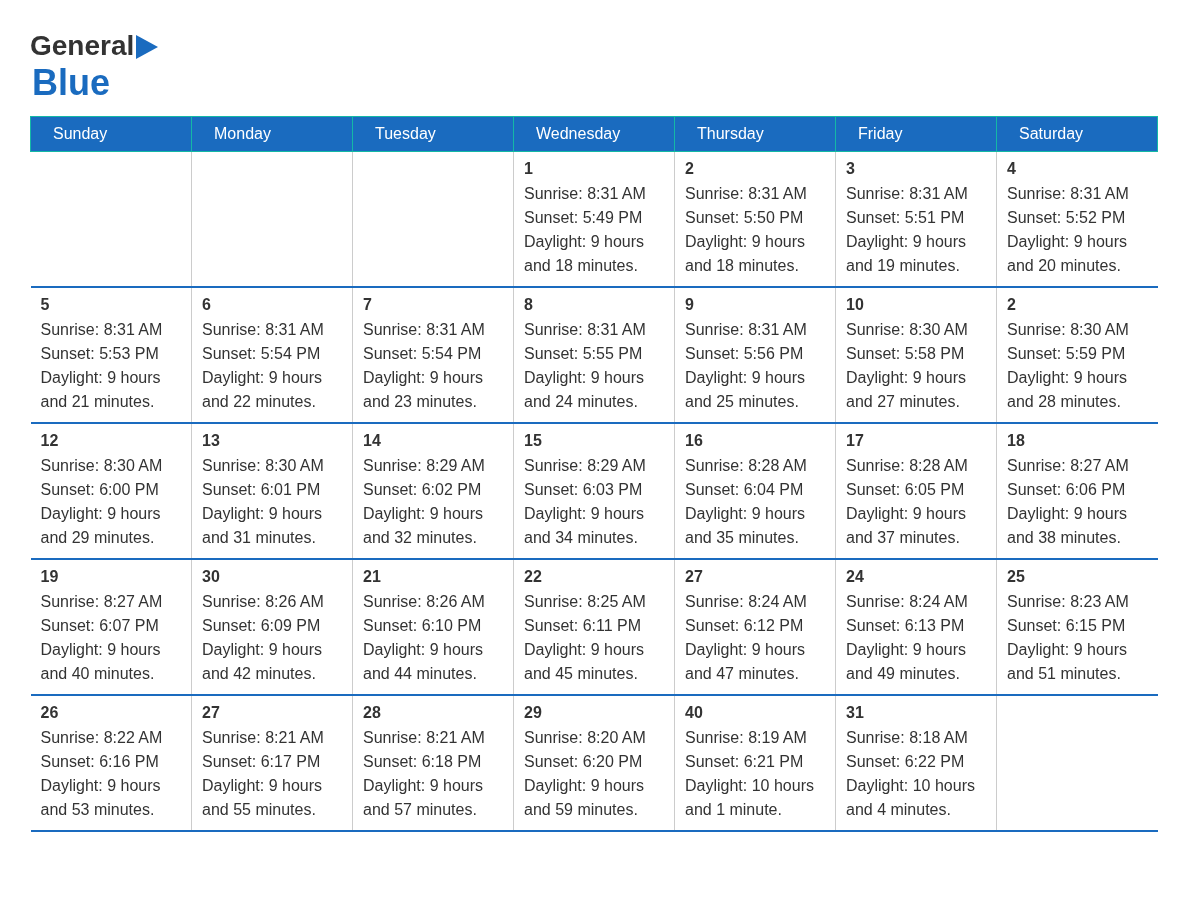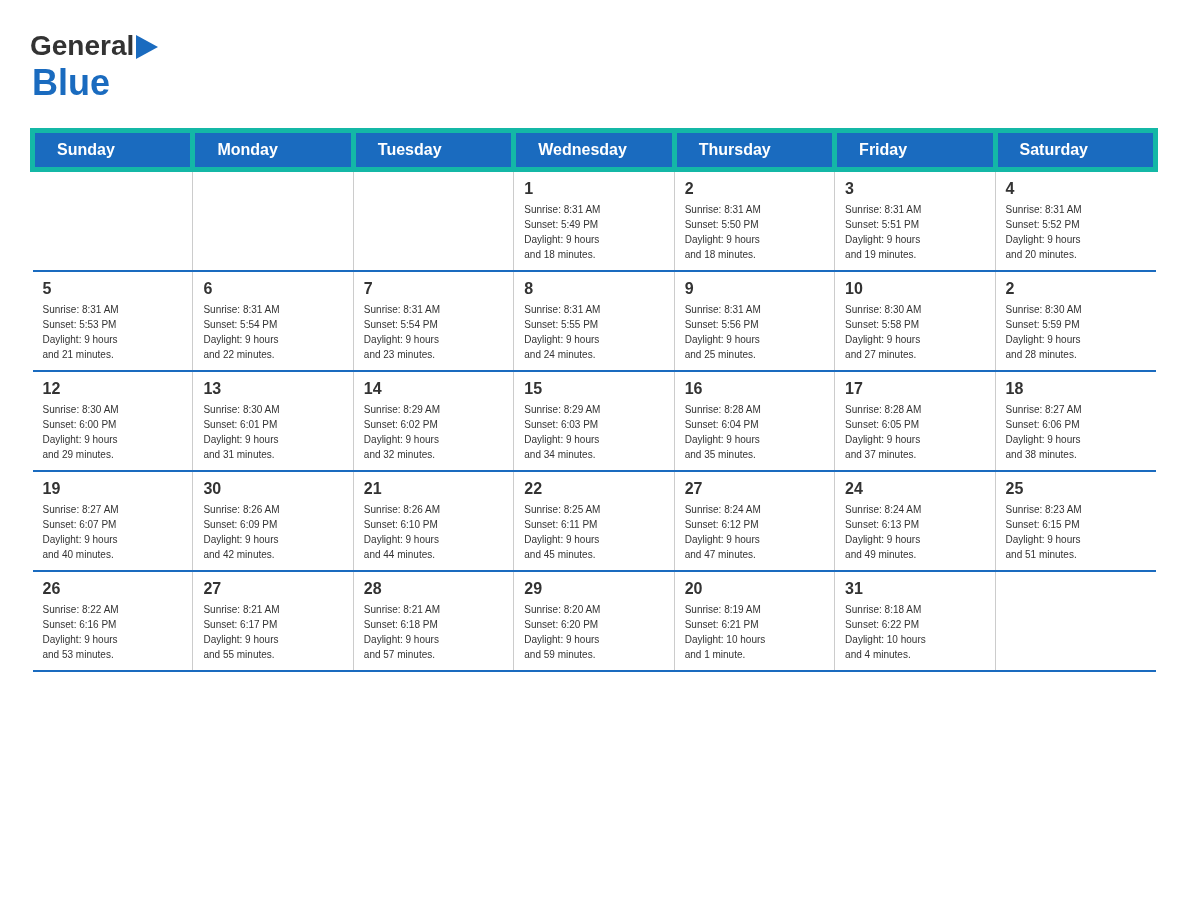--- a/index.html
+++ b/index.html
@@ -8,21 +8,21 @@
       background: #fff;
       color: #333;
       width: 1188px;
       min-height: 918px;
       padding: 20px 30px;
     }
     .header {
       display: flex;
       justify-content: space-between;
       align-items: flex-start;
-      margin-bottom: 24px;
+      margin-bottom: 12px;
     }
     .logo {
       display: flex;
       align-items: center;
       margin-top: 10px;
     }
     .logo-text-general {
       font-size: 28px;
       font-weight: bold;
       color: #333;
@@ -59,24 +59,24 @@
       width: 100%;
       border-collapse: collapse;
       margin-top: 10px;
     }
     .calendar thead tr {
       background-color: #1a6bbf;
     }
     .calendar thead th {
       color: #fff;
       font-size: 16px;
-      font-weight: bold;
+      font-weight: normal;
       padding: 8px 22px;
       text-align: left;
-      border: 5px solid #14b8a6;
+      border: 1px solid #14b8a6;
     }
     .calendar tbody tr {
       border-bottom: 2px solid #1a6bbf;
     }
     .calendar tbody td {
       vertical-align: top;
       padding: 8px 10px;
       font-size: 13px;
       color: #333;
       border-right: 1px solid #ccc;
@@ -87,21 +87,21 @@
       border-right: none;
     }
     .day-number {
       font-size: 16px;
       font-weight: bold;
       color: #333;
       margin-bottom: 4px;
       display: block;
     }
     .day-info {
-      font-size: 10px;
+      font-size: 16px;
       color: #333;
       line-height: 1.5;
     }
     .empty-cell {
       background: #fff;
     }
   </style>
 </head>
 <body>
 
@@ -254,21 +254,21 @@
         </td>
         <td>
           <span class="day-number">28</span>
           <div class="day-info">Sunrise: 8:21 AM<br>Sunset: 6:18 PM<br>Daylight: 9 hours<br>and 57 minutes.</div>
         </td>
         <td>
           <span class="day-number">29</span>
           <div class="day-info">Sunrise: 8:20 AM<br>Sunset: 6:20 PM<br>Daylight: 9 hours<br>and 59 minutes.</div>
         </td>
         <td>
-          <span class="day-number">20</span>
+          <span class="day-number">40</span>
           <div class="day-info">Sunrise: 8:19 AM<br>Sunset: 6:21 PM<br>Daylight: 10 hours<br>and 1 minute.</div>
         </td>
         <td>
           <span class="day-number">31</span>
           <div class="day-info">Sunrise: 8:18 AM<br>Sunset: 6:22 PM<br>Daylight: 10 hours<br>and 4 minutes.</div>
         </td>
         <td class="empty-cell"></td>
       </tr>
     </tbody>
 </table>

